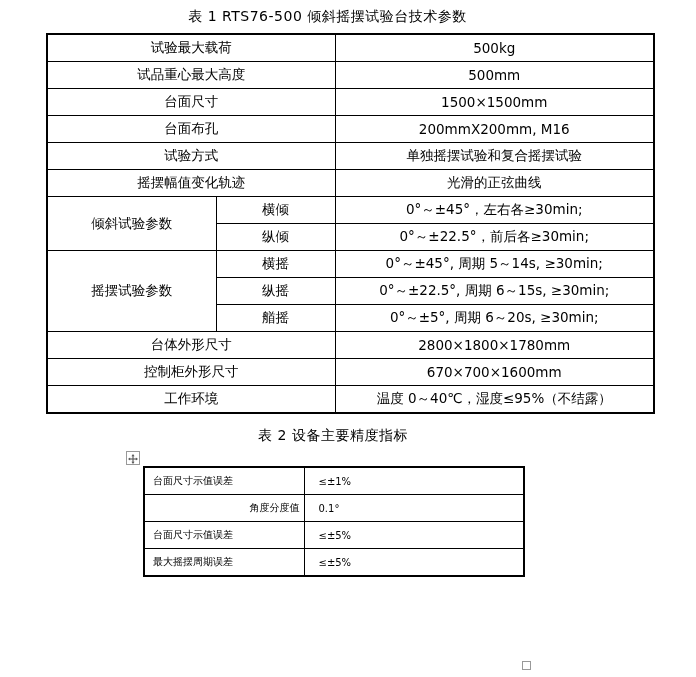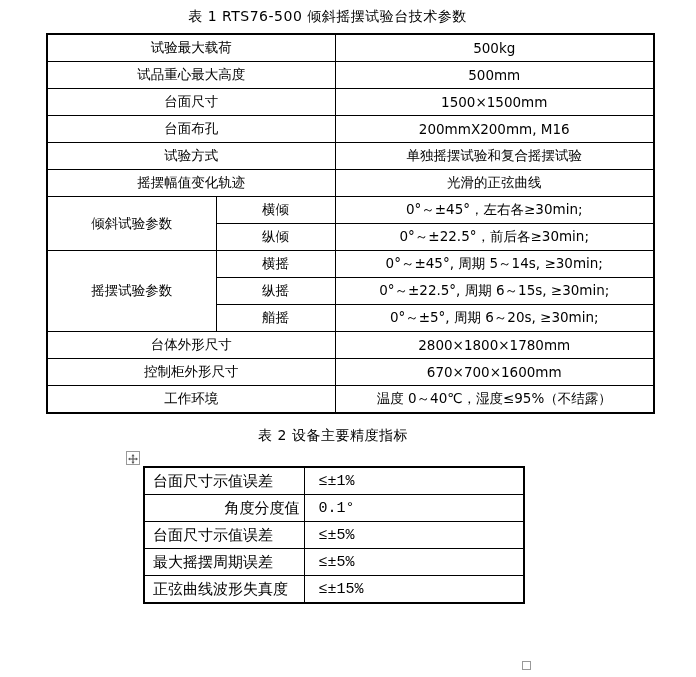--- a/index.html
+++ b/index.html
@@ -33,21 +33,21 @@
     height: 26px;
     padding: 0 4px;
     overflow: hidden;
     white-space: nowrap;
   }
 
   #table1 { left: 46px; top: 33px; width: 607px; }
   #table1 td { font-size: 13.5px; text-align: center; }
 
   #table2 { left: 143px; top: 466px; width: 380px; }
-  #table2 td { font-size: 15px; text-align: left; font-family: Liberation Mono, monospace; }
+  #table2 td { font-size: 10px; text-align: left; }
   #table2 td.lbl { padding-left: 8px; }
   #table2 td.val { padding-left: 14px; }
   #table2 td.lbl.centered { text-align: right; }
 
   .move-handle {
     left: 126px; top: 451px;
     width: 14px; height: 14px;
     border: 1px solid #999999;
     background: #ffffff;
     box-sizing: border-box;
@@ -169,20 +169,16 @@
       <td class="val">0.1°</td>
     </tr>
     <tr>
       <td class="lbl">台面尺寸示值误差</td>
       <td class="val">≤±5%</td>
     </tr>
     <tr>
       <td class="lbl">最大摇摆周期误差</td>
       <td class="val">≤±5%</td>
     </tr>
-    <tr>
-      <td class="lbl">正弦曲线波形失真度</td>
-      <td class="val">≤±15%</td>
-    </tr>
   </tbody>
 </table>
 
 <div class="abs resize-handle"></div>
 
 </body></html>

